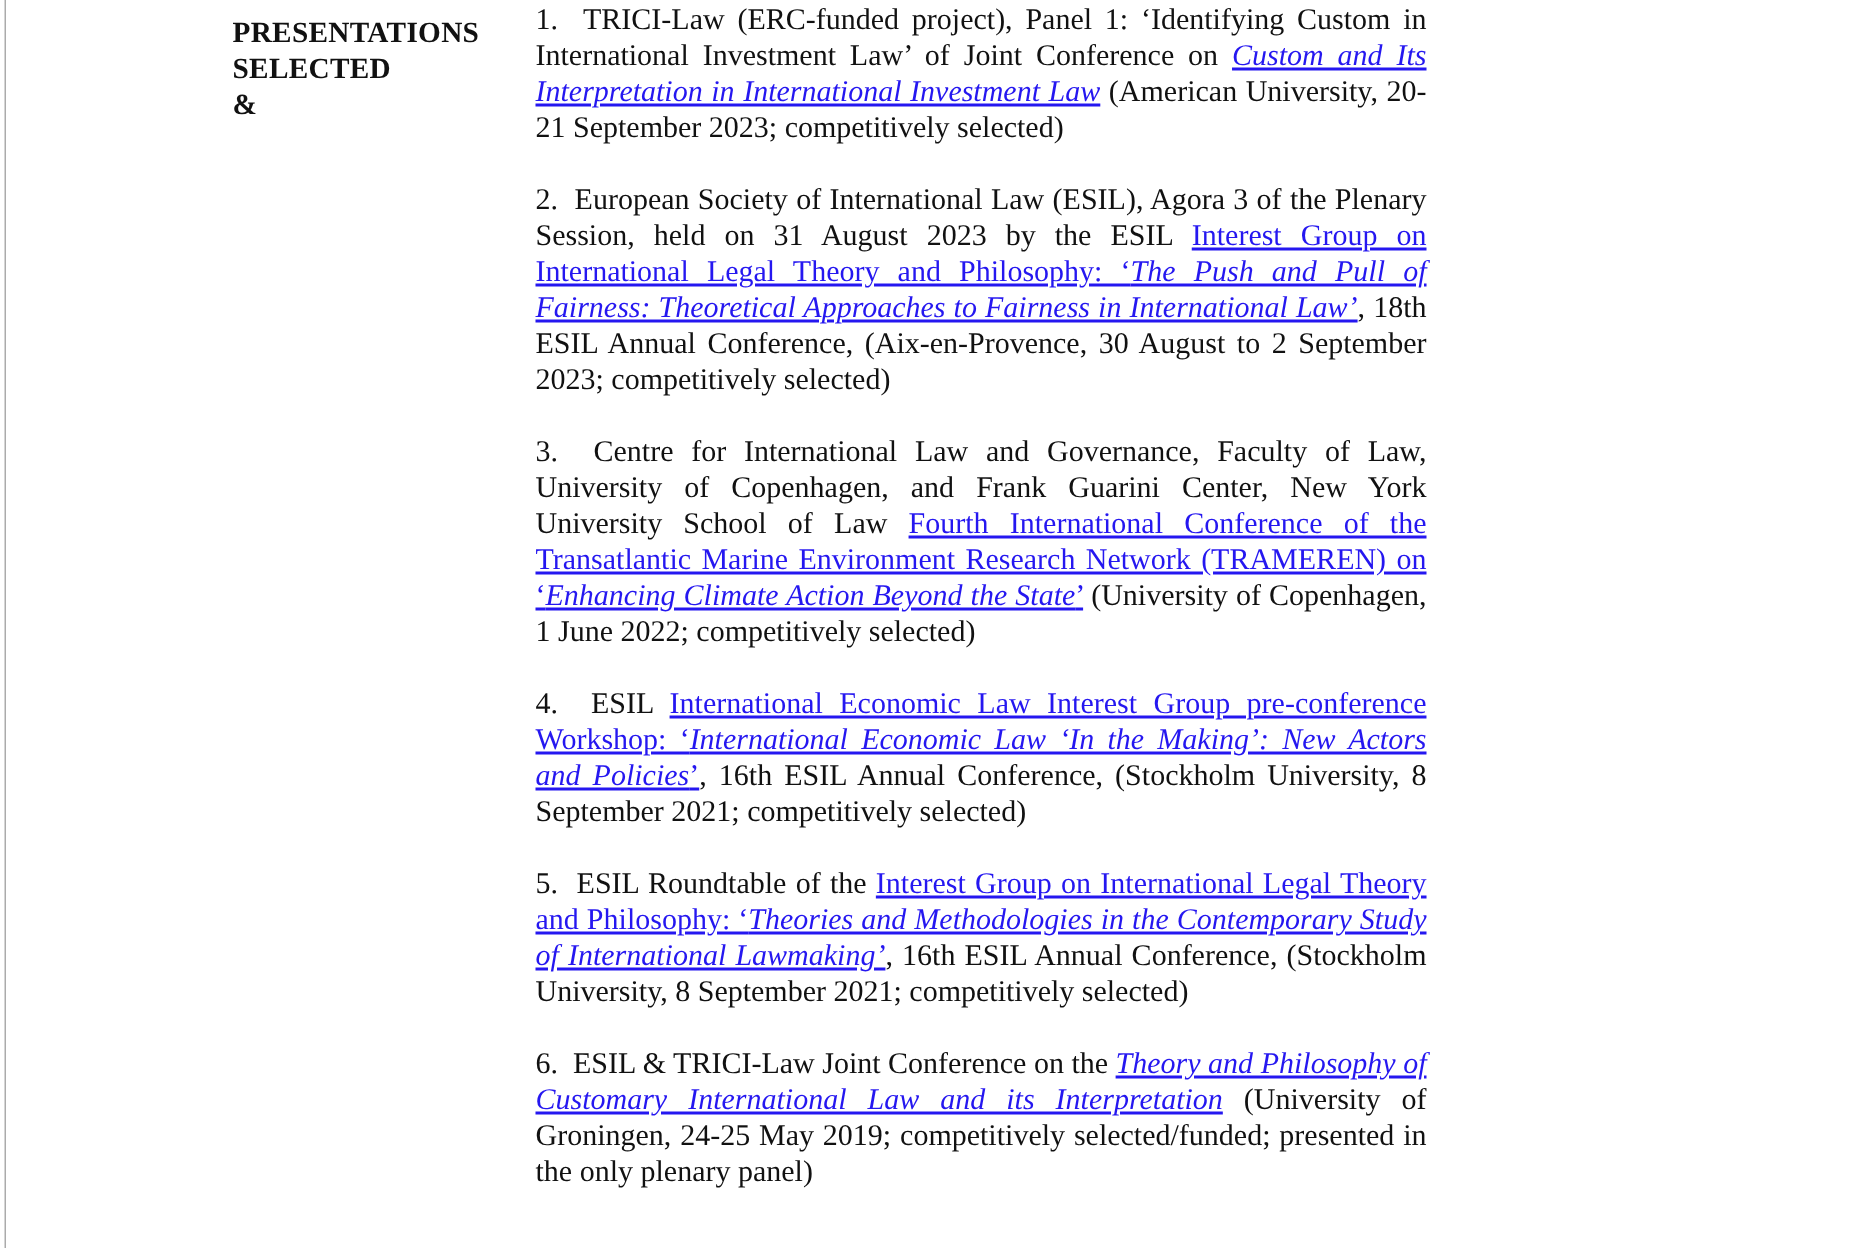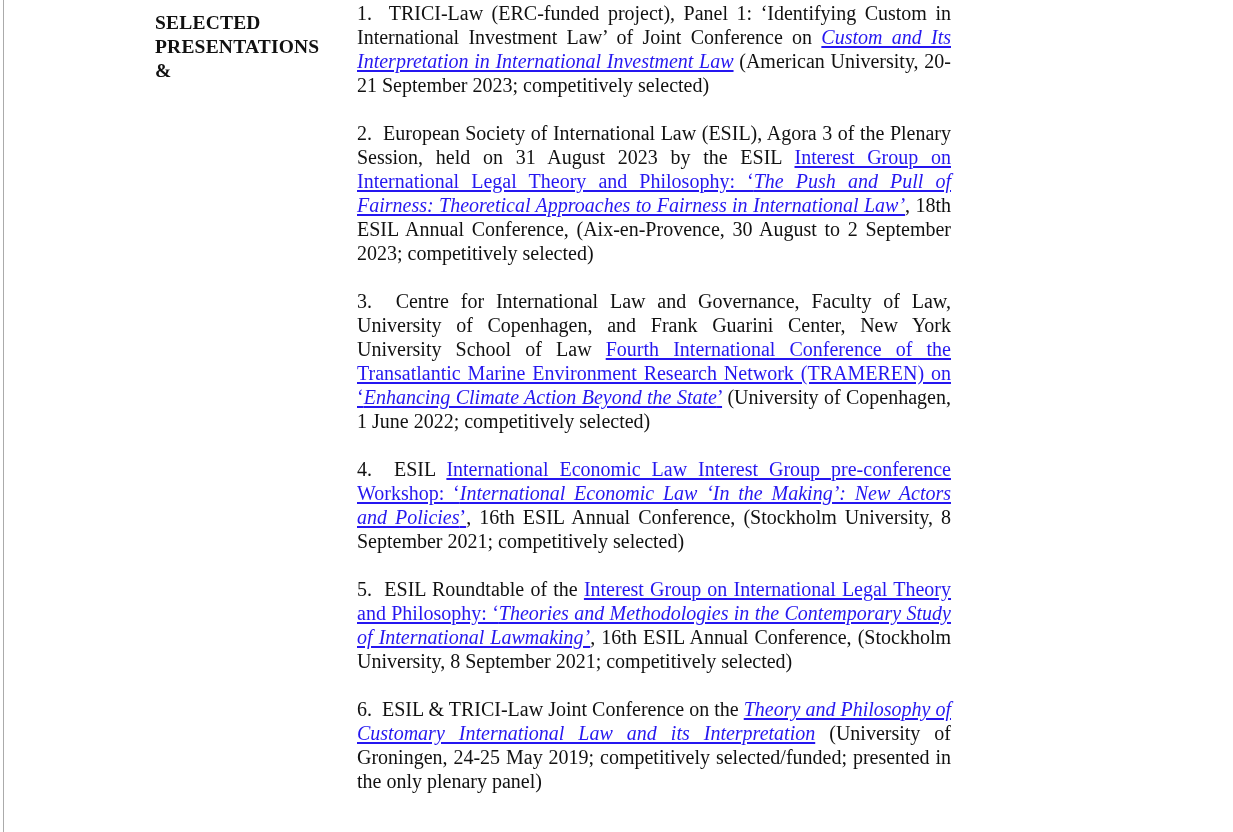--- a/index.html
+++ b/index.html
@@ -57,22 +57,22 @@
   }
   .it { font-style: italic; }
 </style>
 </head>
 <body>
 
 <div class="viewport">
   <div class="page-edge"></div>
 
   <div class="label-col">
+    <div>PRESENTATIONS</div>
     <div>SELECTED</div>
-    <div>PRESENTATIONS</div>
     <div>&amp;</div>
   </div>
 
   <div class="content-col">
       <p class="entry"><span>1.&nbsp; TRICI-Law (ERC-funded project), Panel 1: ‘Identifying Custom in International Investment Law’ of Joint Conference on </span><a href="#" class="lnk it">Custom and Its Interpretation in International Investment Law</a><span> (American University, 20-21 September 2023; competitively selected)</span></p>
       <p class="entry"><span>2.&nbsp; European Society of International Law (ESIL), Agora 3 of the Plenary Session, held on 31 August 2023 by the ESIL </span><a href="#" class="lnk">Interest Group on International Legal Theory and Philosophy: ‘</a><a href="#" class="lnk it">The Push and Pull of Fairness: Theoretical Approaches to Fairness in International Law’</a><span>, 18th ESIL Annual Conference, (Aix-en-Provence, 30 August to 2 September 2023; competitively selected)</span></p>
       <p class="entry"><span>3.&nbsp; Centre for International Law and Governance, Faculty of Law, University of Copenhagen, and Frank Guarini Center, New York University School of Law </span><a href="#" class="lnk">Fourth International Conference of the Transatlantic Marine Environment Research Network (TRAMEREN) on ‘</a><a href="#" class="lnk it">Enhancing Climate Action Beyond the State</a><a href="#" class="lnk">’</a><span> (University of Copenhagen, 1 June 2022; competitively selected)</span></p>
       <p class="entry"><span>4.&nbsp; ESIL </span><a href="#" class="lnk">International Economic Law Interest Group pre-conference Workshop: ‘</a><a href="#" class="lnk it">International Economic Law ‘In the Making’: New Actors and Policies</a><a href="#" class="lnk">’</a><span>, 16th ESIL Annual Conference, (Stockholm University, 8 September 2021; competitively selected)</span></p>
       <p class="entry"><span>5.&nbsp; ESIL Roundtable of the </span><a href="#" class="lnk">Interest Group on International Legal Theory and Philosophy: ‘</a><a href="#" class="lnk it">Theories and Methodologies in the Contemporary Study of International Lawmaking’</a><span>, 16th ESIL Annual Conference, (Stockholm University, 8 September 2021; competitively selected)</span></p>
       <p class="entry"><span>6.&nbsp; ESIL &amp; TRICI-Law Joint Conference on the </span><a href="#" class="lnk it">Theory and Philosophy of Customary International Law and its Interpretation</a><span> (University of Groningen, 24-25 May 2019; competitively selected/funded; presented in the only plenary panel)</span></p>

